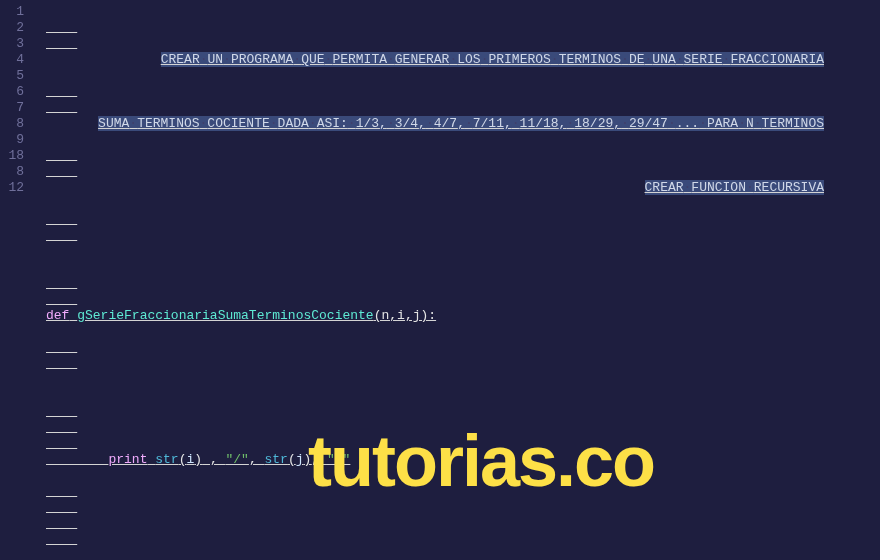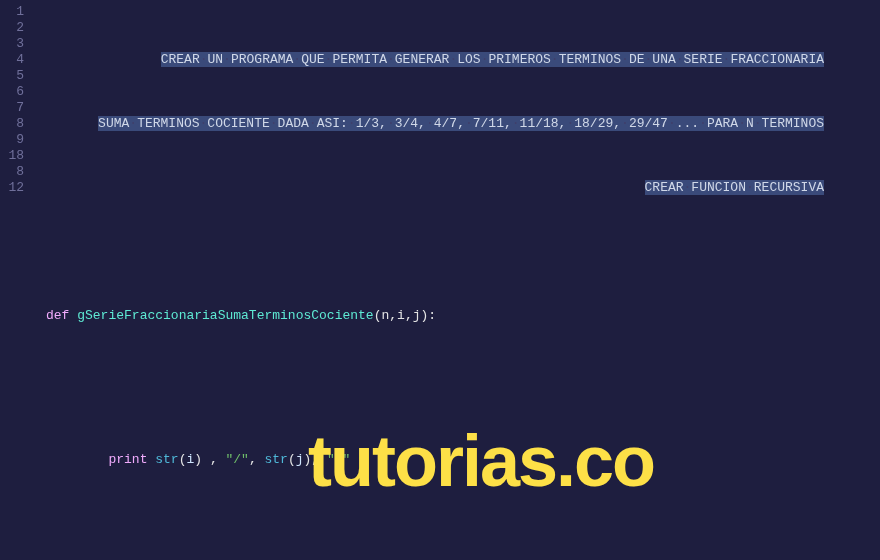--- a/index.html
+++ b/index.html
@@ -28,20 +28,21 @@
     flex-shrink: 0;
   }
   .gutter .ln { height: 16px; }
   .code {
     flex: 1;
     padding: 4px 8px 16px 14px;
     line-height: 16px;
     white-space: pre;
     color: #d4d4d4;
     position: relative;
+    text-decoration: underline;
   }
   .code .line { height: 16px; }
   .hl-comment-sel {
     background: #3a4a7a;
     color: #d0d8e8;
   }
   .ws { color: #3f3f6b; }
   .kw { color: #f0abfc; }        
   .fn { color: #5eead4; }        
   .var { color: #cfe6ff; }

